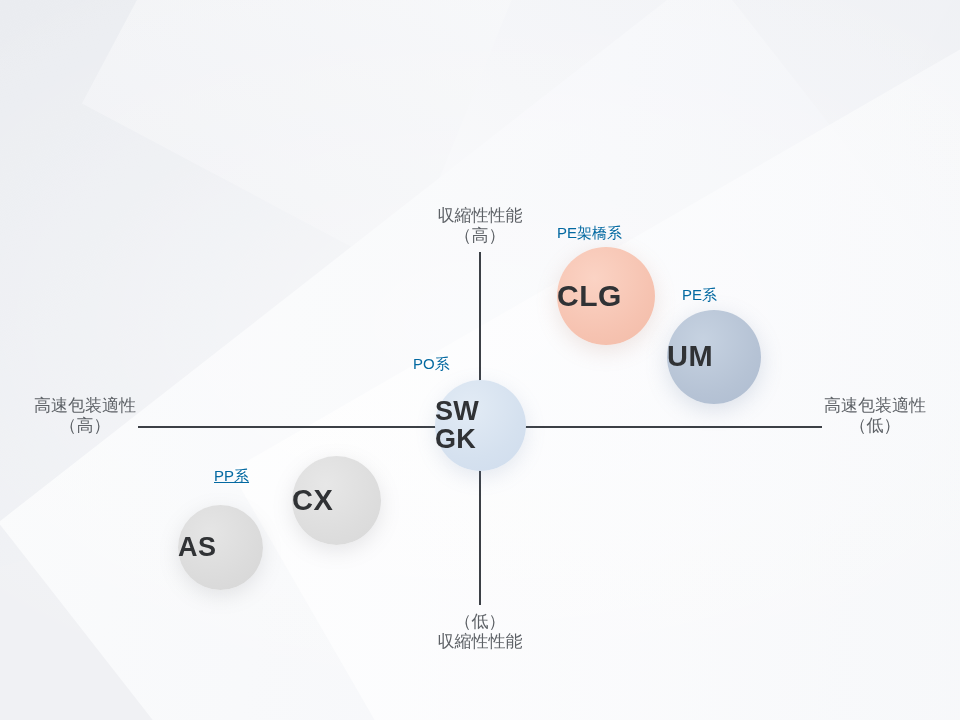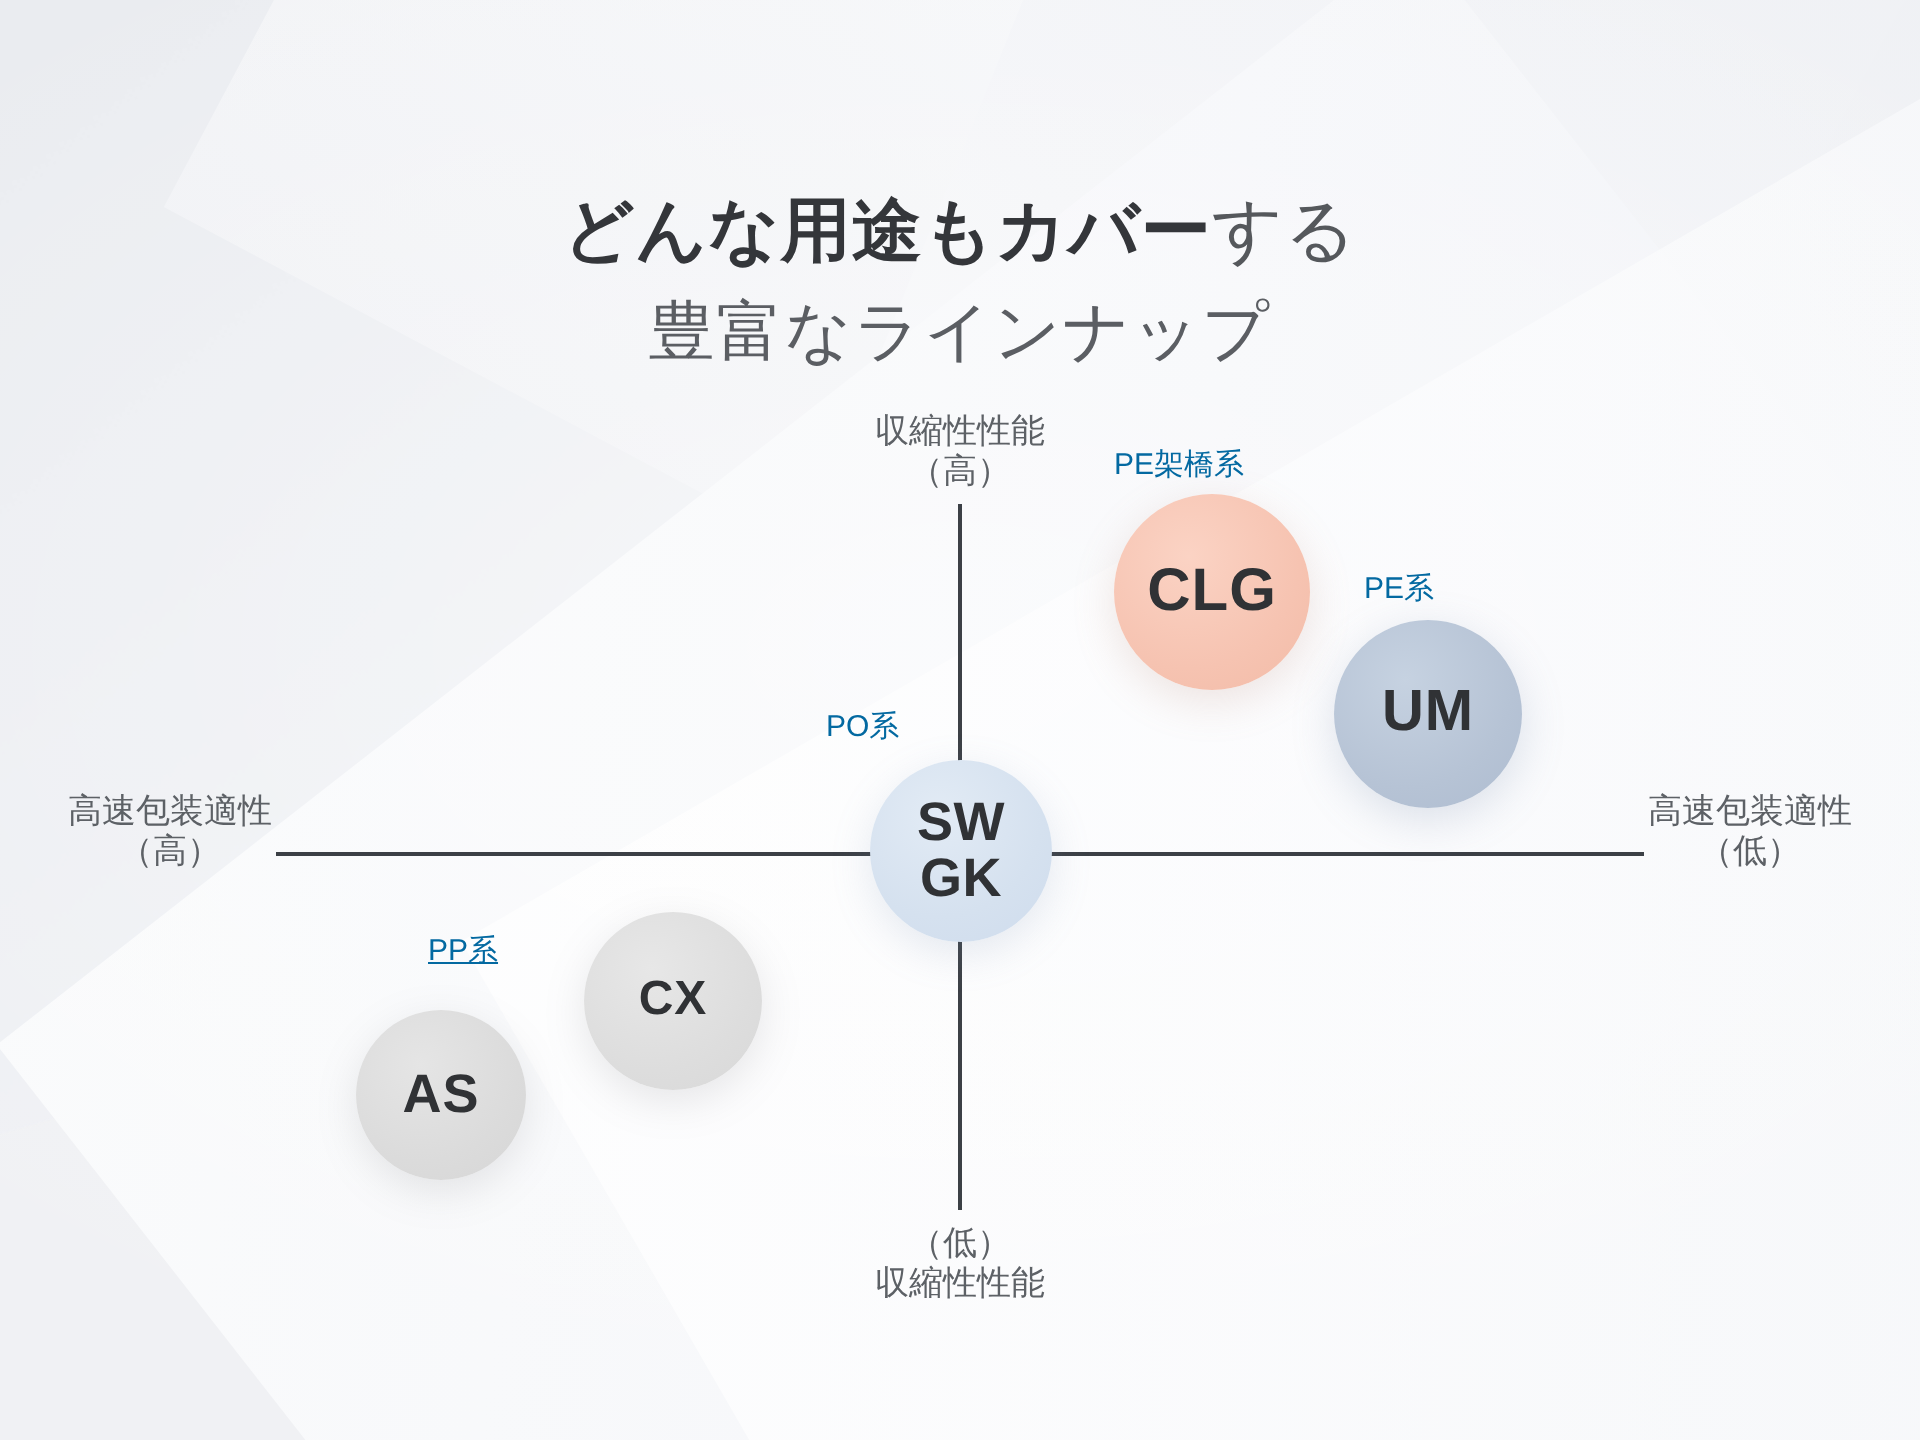--- a/index.html
+++ b/index.html
@@ -157,21 +157,21 @@
   #axis-label-bottom { left: 410px; top: 612px; width: 140px; }
   #axis-label-left   { left: 10px;  top: 396px; width: 150px; }
   #axis-label-right  { left: 800px; top: 396px; width: 150px; }
 
   
   .bubble {
     position: absolute;
     border-radius: 50%;
     display: flex;
     flex-direction: column;
-    align-items: center;
+    align-items: flex-start;
     justify-content: center;
     font-weight: 700;
     color: #303235;
     text-align: center;
     z-index: 5;
   }
   .bubble .line {
     display: block;
     line-height: 1.02;
   }
@@ -199,21 +199,21 @@
     box-shadow: 0 6px 20px rgba(120,145,180,.18);
     font-size: 27px;
     letter-spacing: .3px;
   }
   #bubble-swgk .line { line-height: 1.03; }
   #bubble-cx {
     left: 292px; top: 456px;
     width: 89px; height: 89px;
     background: radial-gradient(circle at 38% 32%, #e7e7e7 0%, #dddddd 62%, #d8d8d8 100%);
     box-shadow: 0 6px 20px rgba(130,130,135,.18);
-    font-size: 24px;
+    font-size: 29px;
     letter-spacing: .5px;
   }
   #bubble-as {
     left: 178px; top: 505px;
     width: 85px; height: 85px;
     background: radial-gradient(circle at 38% 32%, #e5e5e5 0%, #dbdbdb 62%, #d6d6d6 100%);
     box-shadow: 0 6px 20px rgba(130,130,135,.18);
     font-size: 27px;
     letter-spacing: .5px;
   }
@@ -239,26 +239,20 @@
 
   <div class="bg-layer">
     <div class="bg-wedge-left"></div>
     <div class="bg-wedge-top"></div>
     <div class="bg-wedge-right"></div>
     <div class="bg-diag-light"></div>
     <div class="bg-diag-soft"></div>
     <div class="bg-vignette"></div>
   </div>
 
-  <div class="title-block">
-    <div class="title-line1">
-      <span class="strong">どんな用途もカバー</span><span class="light">する</span>
-    </div>
-    <div class="title-line2">豊富なラインナップ</div>
-  </div>
 
   <div class="axis-v"></div>
   <div class="axis-h"></div>
 
   <div class="axis-label" id="axis-label-top">
     <span>収縮性性能</span>
     <span class="sub">（高）</span>
   </div>
 
   <div class="axis-label" id="axis-label-bottom">

